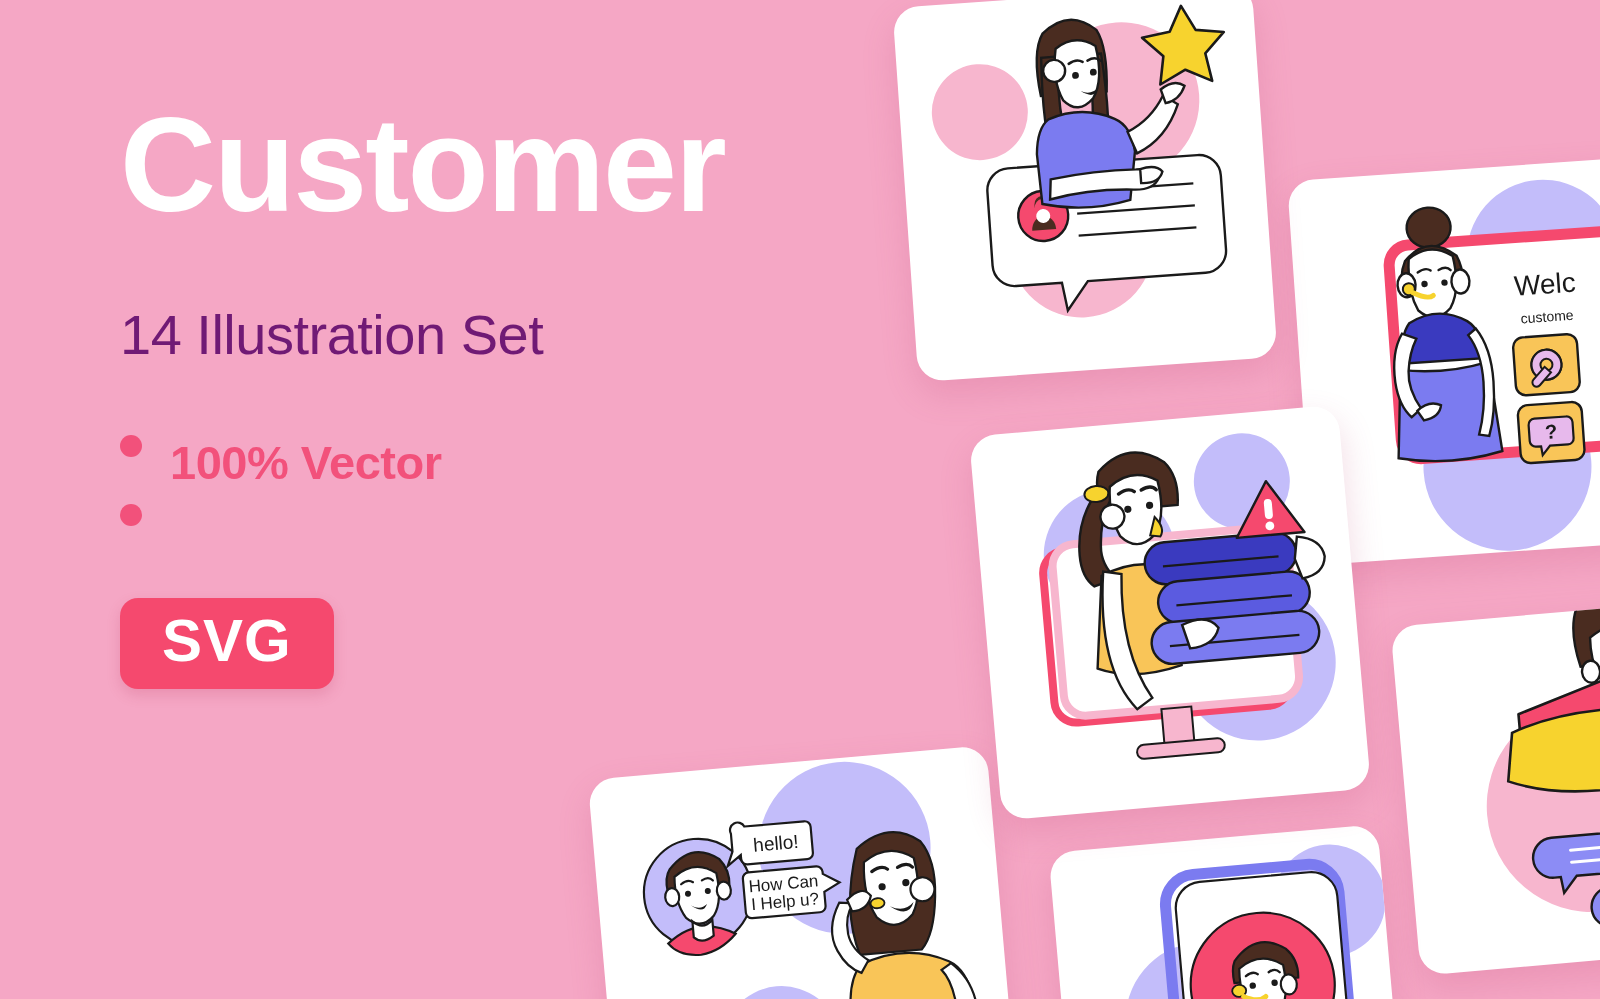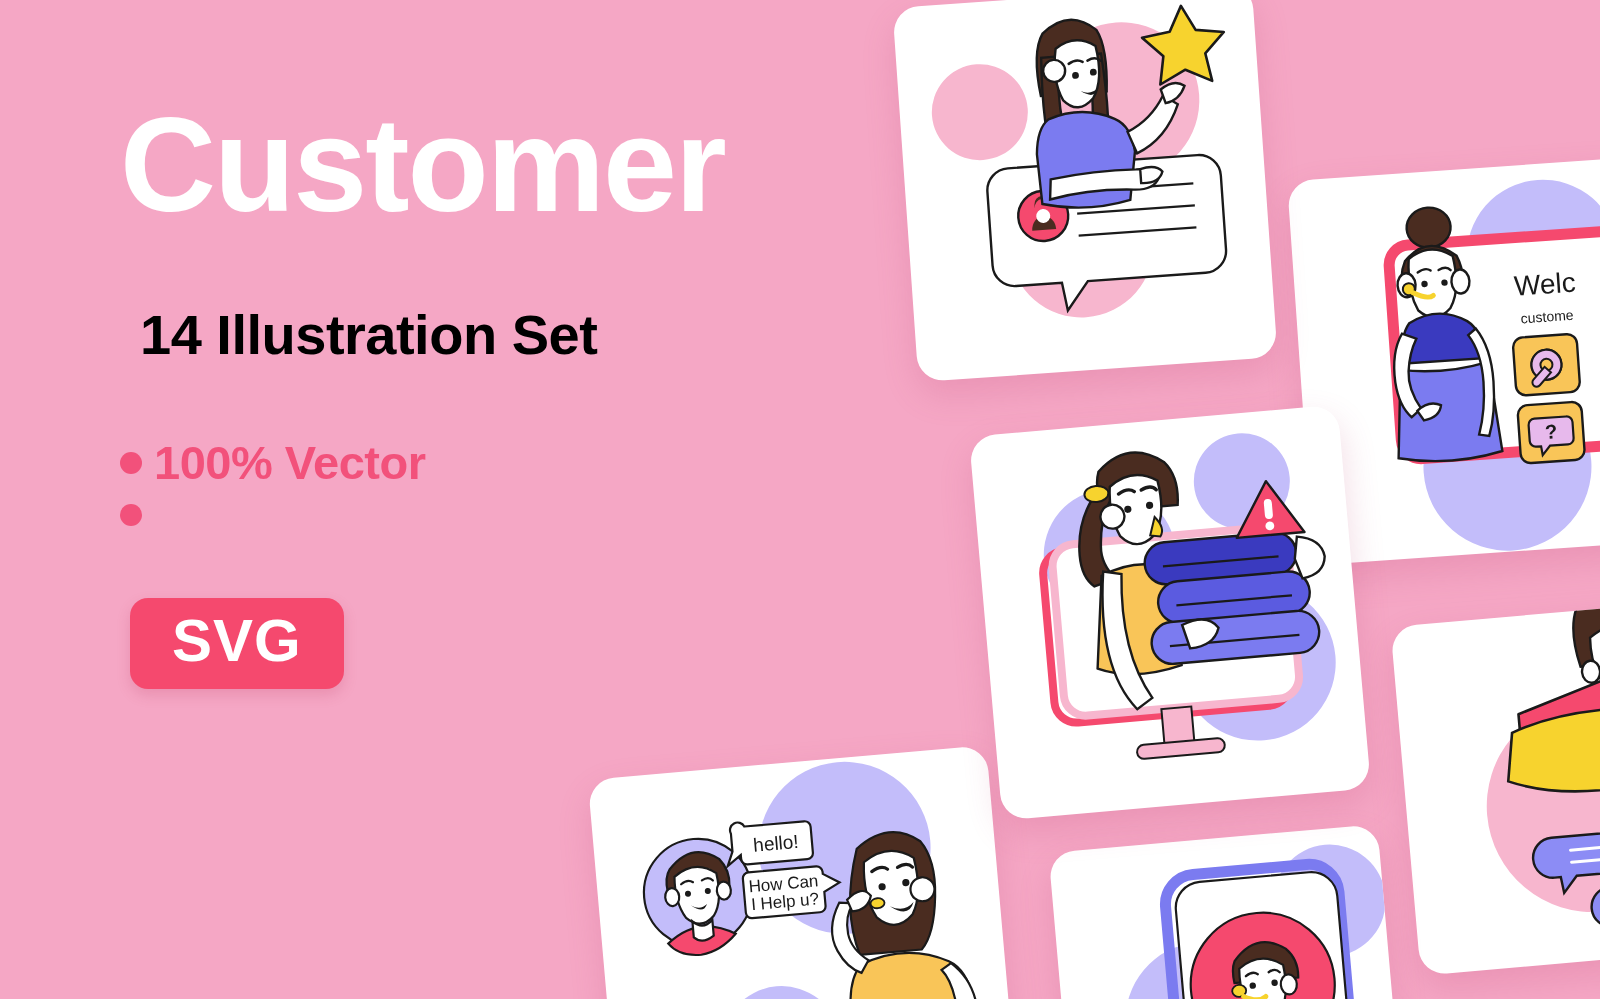--- a/index.html
+++ b/index.html
@@ -17,42 +17,41 @@
   .title {
     color:#FFFFFF;
     font-size:133px;
     line-height:0.98;
     font-weight:700;
     letter-spacing:-2px;
   }
   .title .line2 { display:block; }
   .subtitle {
     margin-top:72px;
-    color:#000000;
+    color:#701a75;
     font-size:56px;
-    font-weight:700;
+    font-weight:400;
     letter-spacing:-0.5px;
-    margin-left:20px;
   }
   .features { margin-top:68px; }
   .feature {
-    display:flex; align-items:center; gap:12px;
+    display:flex; align-items:flex-start; gap:28px;
     margin-bottom:14px;
   }
   .bullet {
     width:22px; height:22px; border-radius:50%;
     background:#F2517B; flex:0 0 auto;
   }
   .feature-label {
     color:#F2517B;
     font-size:47px;
     font-weight:700;
     letter-spacing:-0.5px;
   }
-  .badges { margin-top:72px; display:flex; gap:40px;margin-left:10px; }
+  .badges { margin-top:72px; display:flex; gap:40px; }
   .badge {
     background:#F5496E;
     color:#FFFFFF;
     font-size:60px;
     font-weight:700;
     padding:8px 42px 14px;
     border-radius:18px;
     letter-spacing:1px;
     box-shadow:0 6px 14px rgba(180,40,80,.18);
     line-height:1.15;

